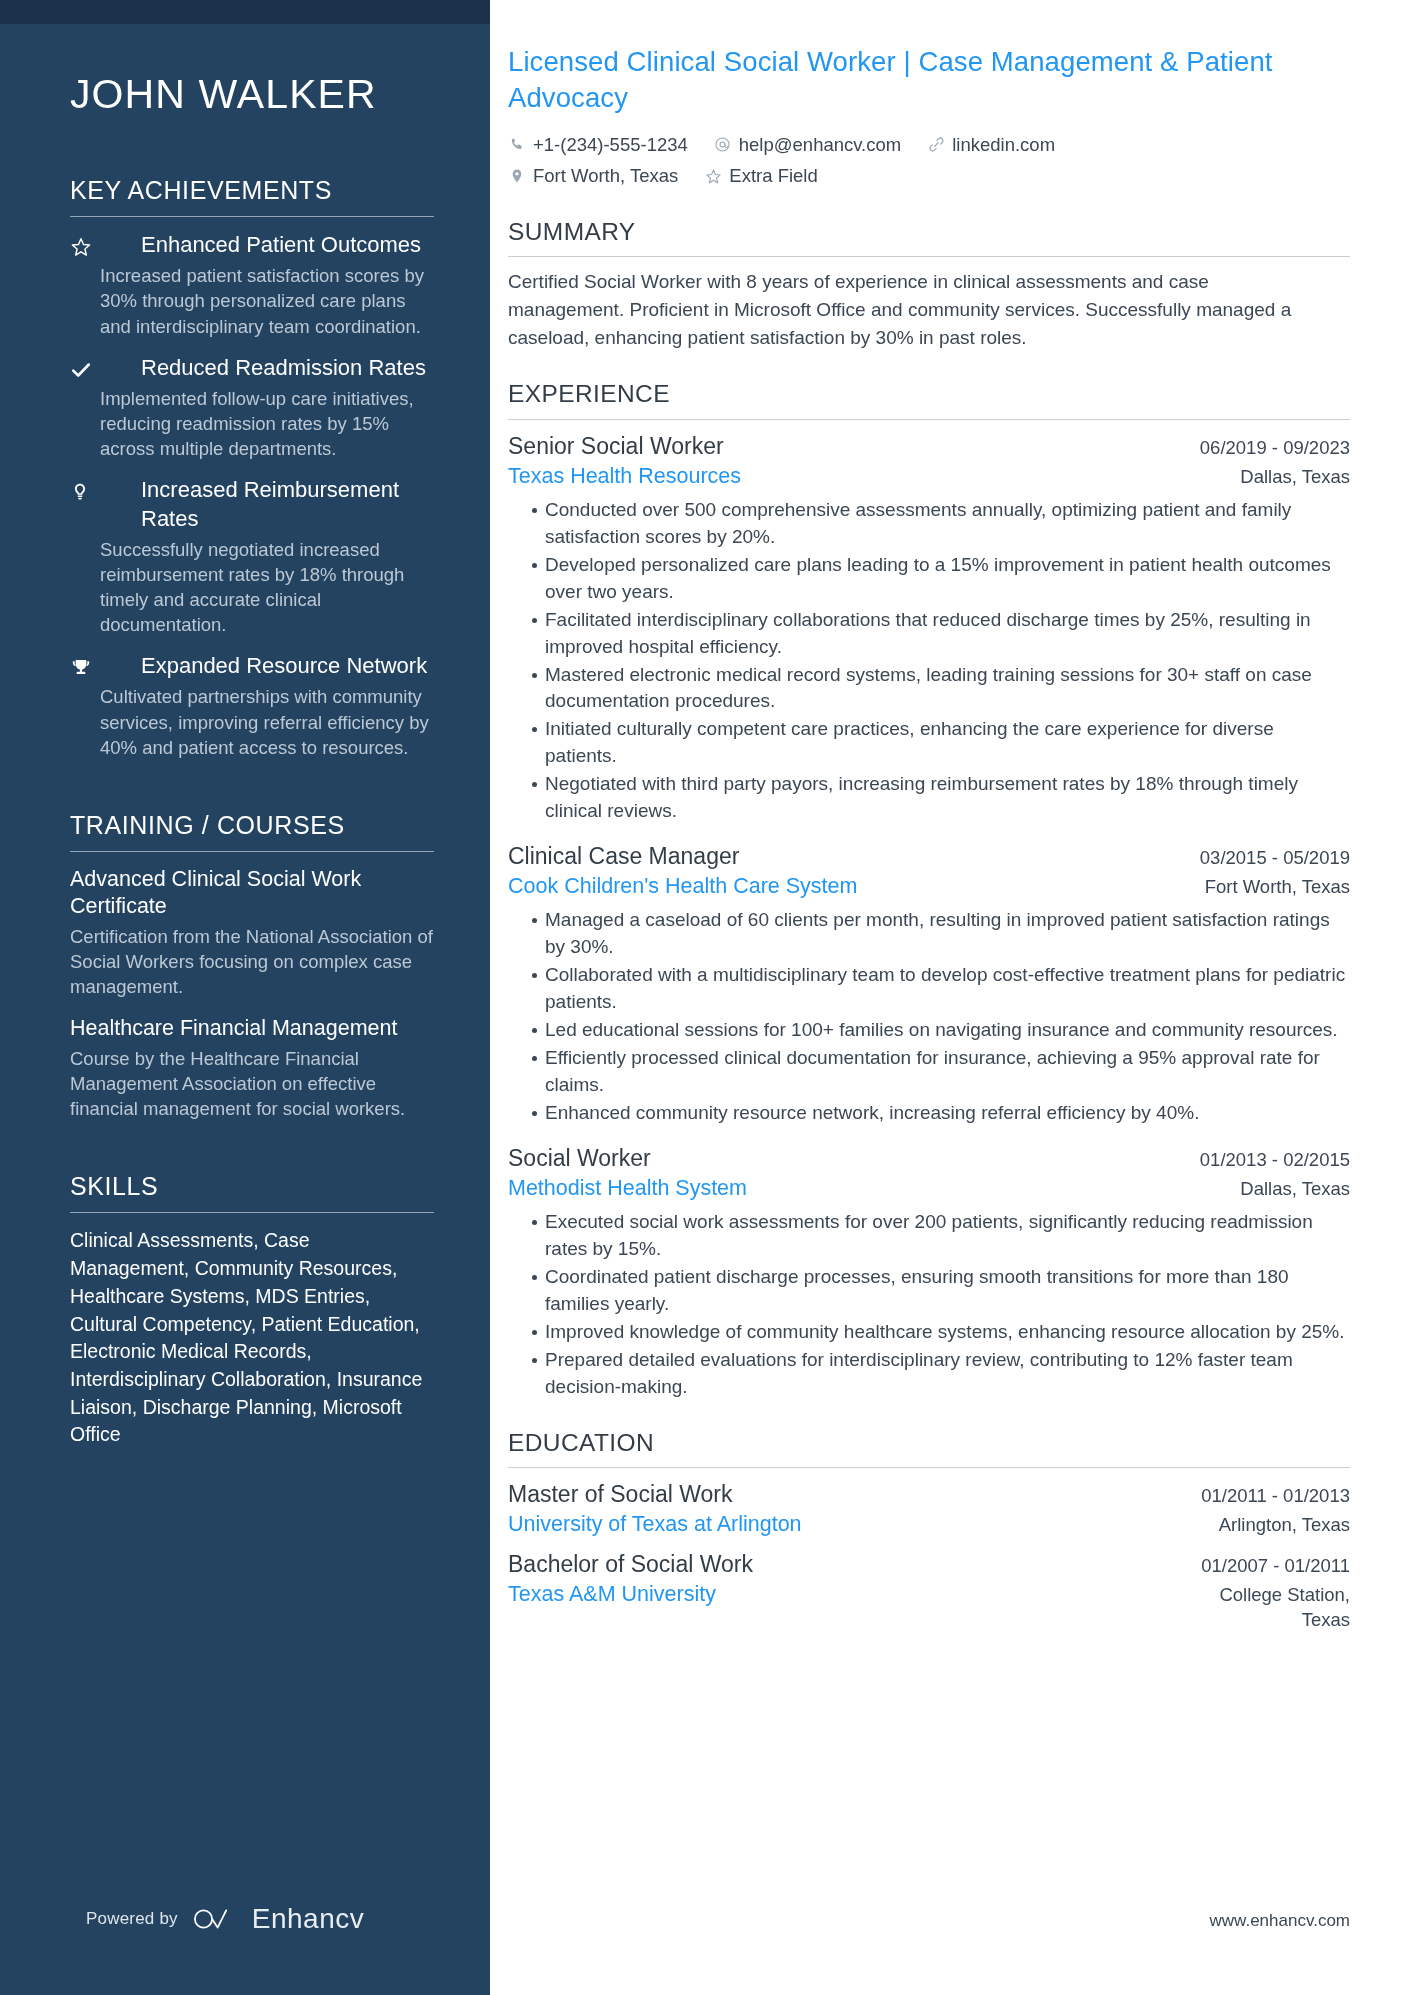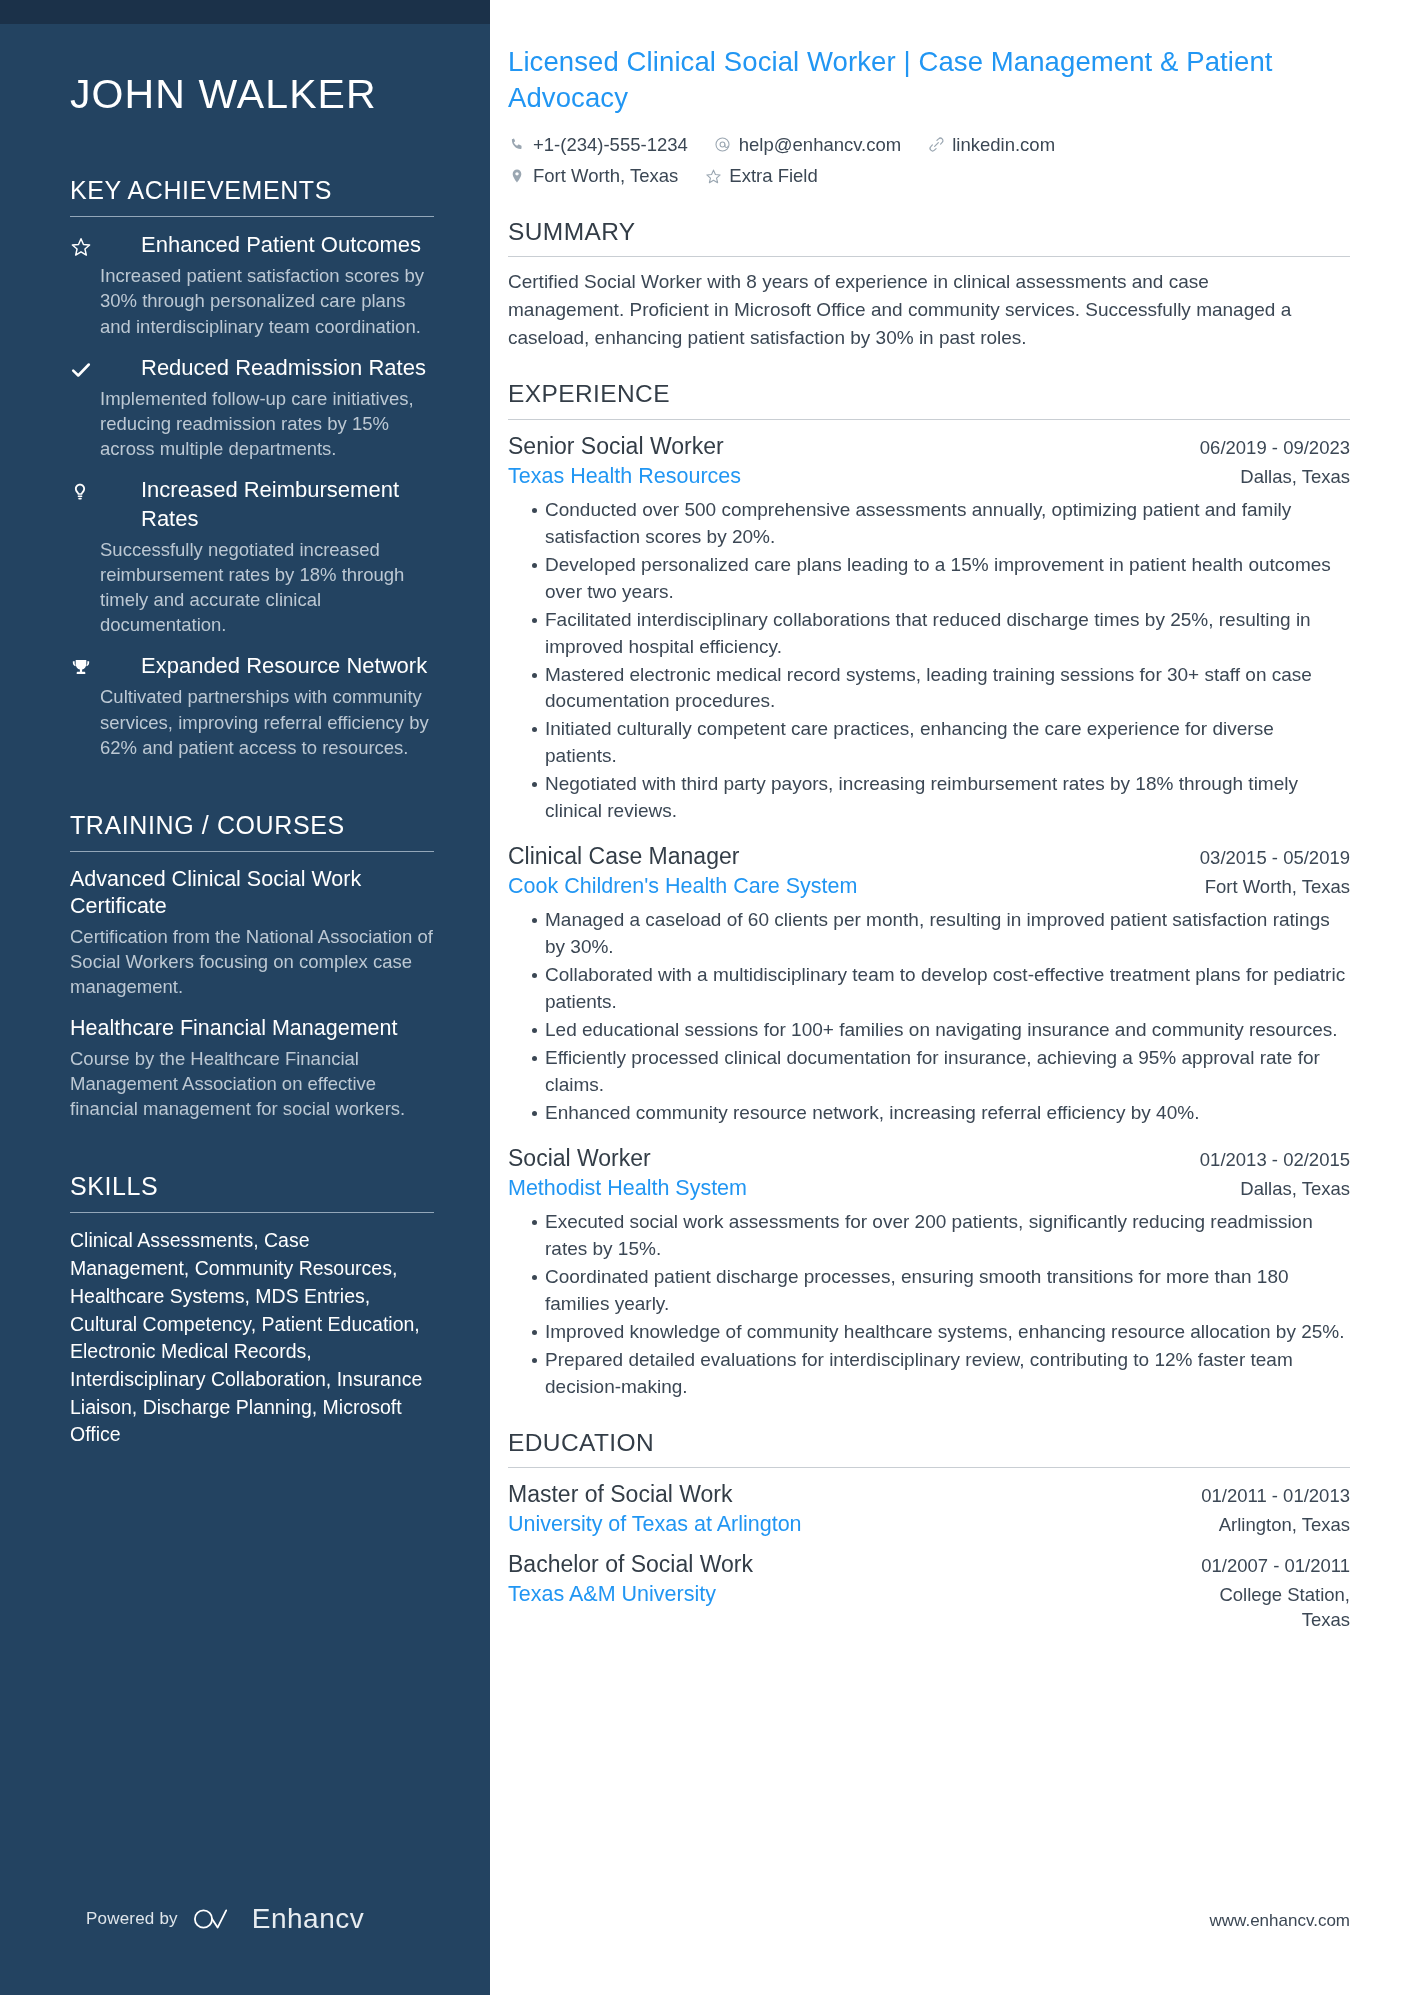--- a/index.html
+++ b/index.html
@@ -320,21 +320,21 @@
 
         <div class="ach-item">
           <span class="ach-icon">
             <svg width="22" height="22" viewBox="0 0 24 24" fill="currentColor">
               <path d="M6.2 3.4h11.6v4.2c0 3.2-2.1 5.6-4.6 6v2.6h2.6c.5 0 .9.4.9.9v1.5H7.3v-1.5c0-.5.4-.9.9-.9h2.6v-2.6c-2.5-.4-4.6-2.8-4.6-6V3.4z"></path>
               <path d="M5.3 4.6H3.1v1.7c0 2 1.2 3.5 2.9 3.9V8.5c-.6-.3-.9-1-.9-1.8V4.6zM18.7 4.6h2.2v1.7c0 2-1.2 3.5-2.9 3.9V8.5c.6-.3.9-1 .9-1.8V4.6z"></path>
             </svg>
           </span>
           <div class="ach-body">
             <div class="ach-title">Expanded Resource Network</div>
-            <div class="ach-desc">Cultivated partnerships with community services, improving referral efficiency by 62% and patient access to resources.</div>
+            <div class="ach-desc">Cultivated partnerships with community services, improving referral efficiency by 40% and patient access to resources.</div>
           </div>
         </div>
       </section>
 
       <section class="side-section">
         <h2 class="side-heading">TRAINING / COURSES</h2>
         <div class="side-rule"></div>
 
         <div class="training-item">
           <div class="training-title">Advanced Clinical Social Work Certificate</div>

